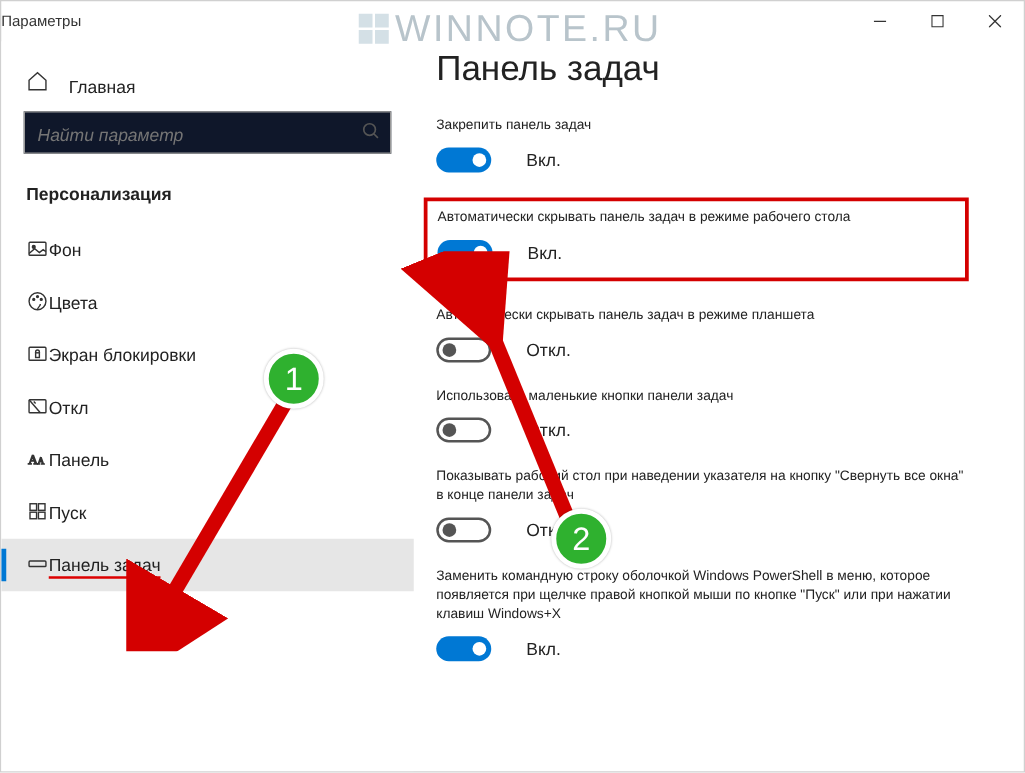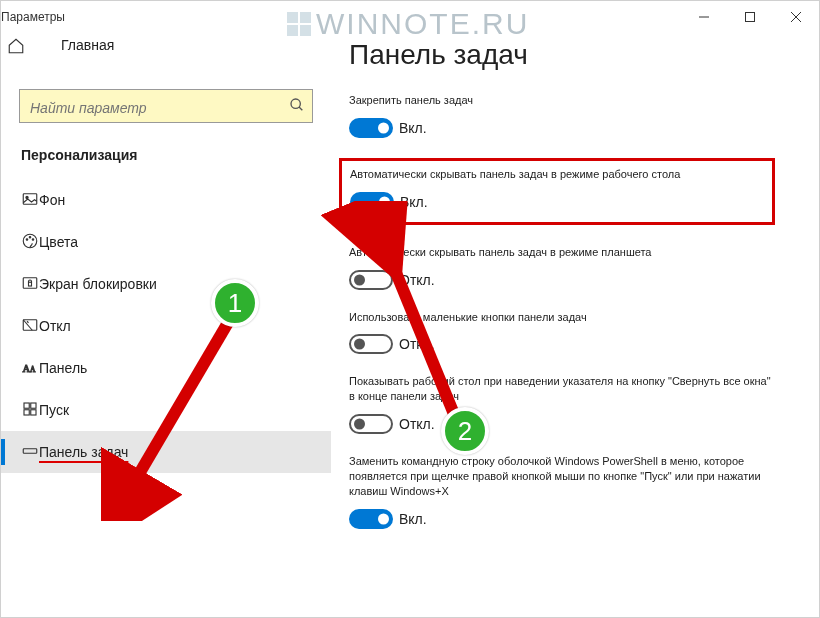--- a/index.html
+++ b/index.html
@@ -14,39 +14,39 @@
 
   
   .watermark { position: absolute; top: 6px; left: 285px; font-size: 30px; font-weight: 300; color: #b8c4cb; letter-spacing: 2px; z-index: 50; pointer-events: none; font-family: Liberation Sans, sans-serif; }
   .watermark .wm-icon { display:inline-block; width:26px; height:26px; margin-right:4px; vertical-align:-3px; }
   .watermark .wm-icon span { display:inline-block; width:11px; height:11px; background:#d4e0e6; margin:1px; float:left; }
 
   .layout { display: flex; height: calc(100% - 32px); }
 
   
   .sidebar { width: 330px; background: #fff; padding-top: 4px; }
-  .home-row { display:flex; align-items:flex-start; height:40px; padding-left:6px; gap:36px; cursor:default; }
+  .home-row { display:flex; align-items:flex-end; height:40px; padding-left:20px; gap:16px; cursor:default; }
   .home-row .icon { width:18px; text-align:center; }
   .search-wrap { margin: 12px 18px 18px 18px; position:relative; }
-  .search-input { width:100%; height:34px; border:1px solid #999; padding:4px 34px 0 10px; font-size:14px; background:#fef9c3; outline:none; font-style: italic; color: #666;}
+  .search-input { width:100%; height:34px; border:1px solid #999; padding:4px 34px 0 10px; font-size:14px; background:#0f172a; outline:none; font-style: italic; color: #666;}
   .search-icon { position:absolute; right:8px; top:8px; color:#555; }
   .section-label { font-weight:600; font-size:14px; padding:6px 20px 16px 20px; }
   .nav-item { display:flex; align-items:center; height:42px; padding-left:20px; cursor:default; position:relative; }
   .nav-item.selected { background:#e6e6e6; font-weight:400; }
   .nav-item.selected::before { content:""; position:absolute; left:0; top:8px; bottom:8px; width:4px; background:#0078d4; }
   .nav-item .icon { width:18px; text-align:center; }
   .nav-item.selected .label { text-decoration: underline; text-decoration-color: #d00; text-decoration-thickness: 2px; text-underline-offset: 4px; }
 
   
   .main { flex:1; padding: 6px 44px 0 18px; overflow:hidden; }
   .page-title { font-size:28px; font-weight:400; margin-bottom:22px; }
   .setting { margin-bottom: 20px; }
   .setting.hilite { border:3px solid #d40000; padding:6px 8px 10px 8px; margin-left:-10px; }
   .s-label { font-size:11px; color:#222; margin-bottom:10px; line-height:1.35; }
-  .toggle-row { display:flex; align-items:center; gap:6px; }
+  .toggle-row { display:flex; align-items:center; gap:28px; }
   .toggle { width:44px; height:20px; border-radius:10px; position:relative; transition:.1s; }
   .toggle.on { background:#0078d4; }
   .toggle.off { background:#fff; border:2px solid #555; }
   .toggle .knob { position:absolute; width:11px; height:11px; border-radius:50%; top:50%; transform:translateY(-50%); }
   .toggle.on .knob { background:#fff; right:4px; }
   .toggle.off .knob { background:#555; left:3px; }
   .toggle-label { font-size:14px; }
 
   
   .arrow { position:absolute; z-index:90; pointer-events:none; }

